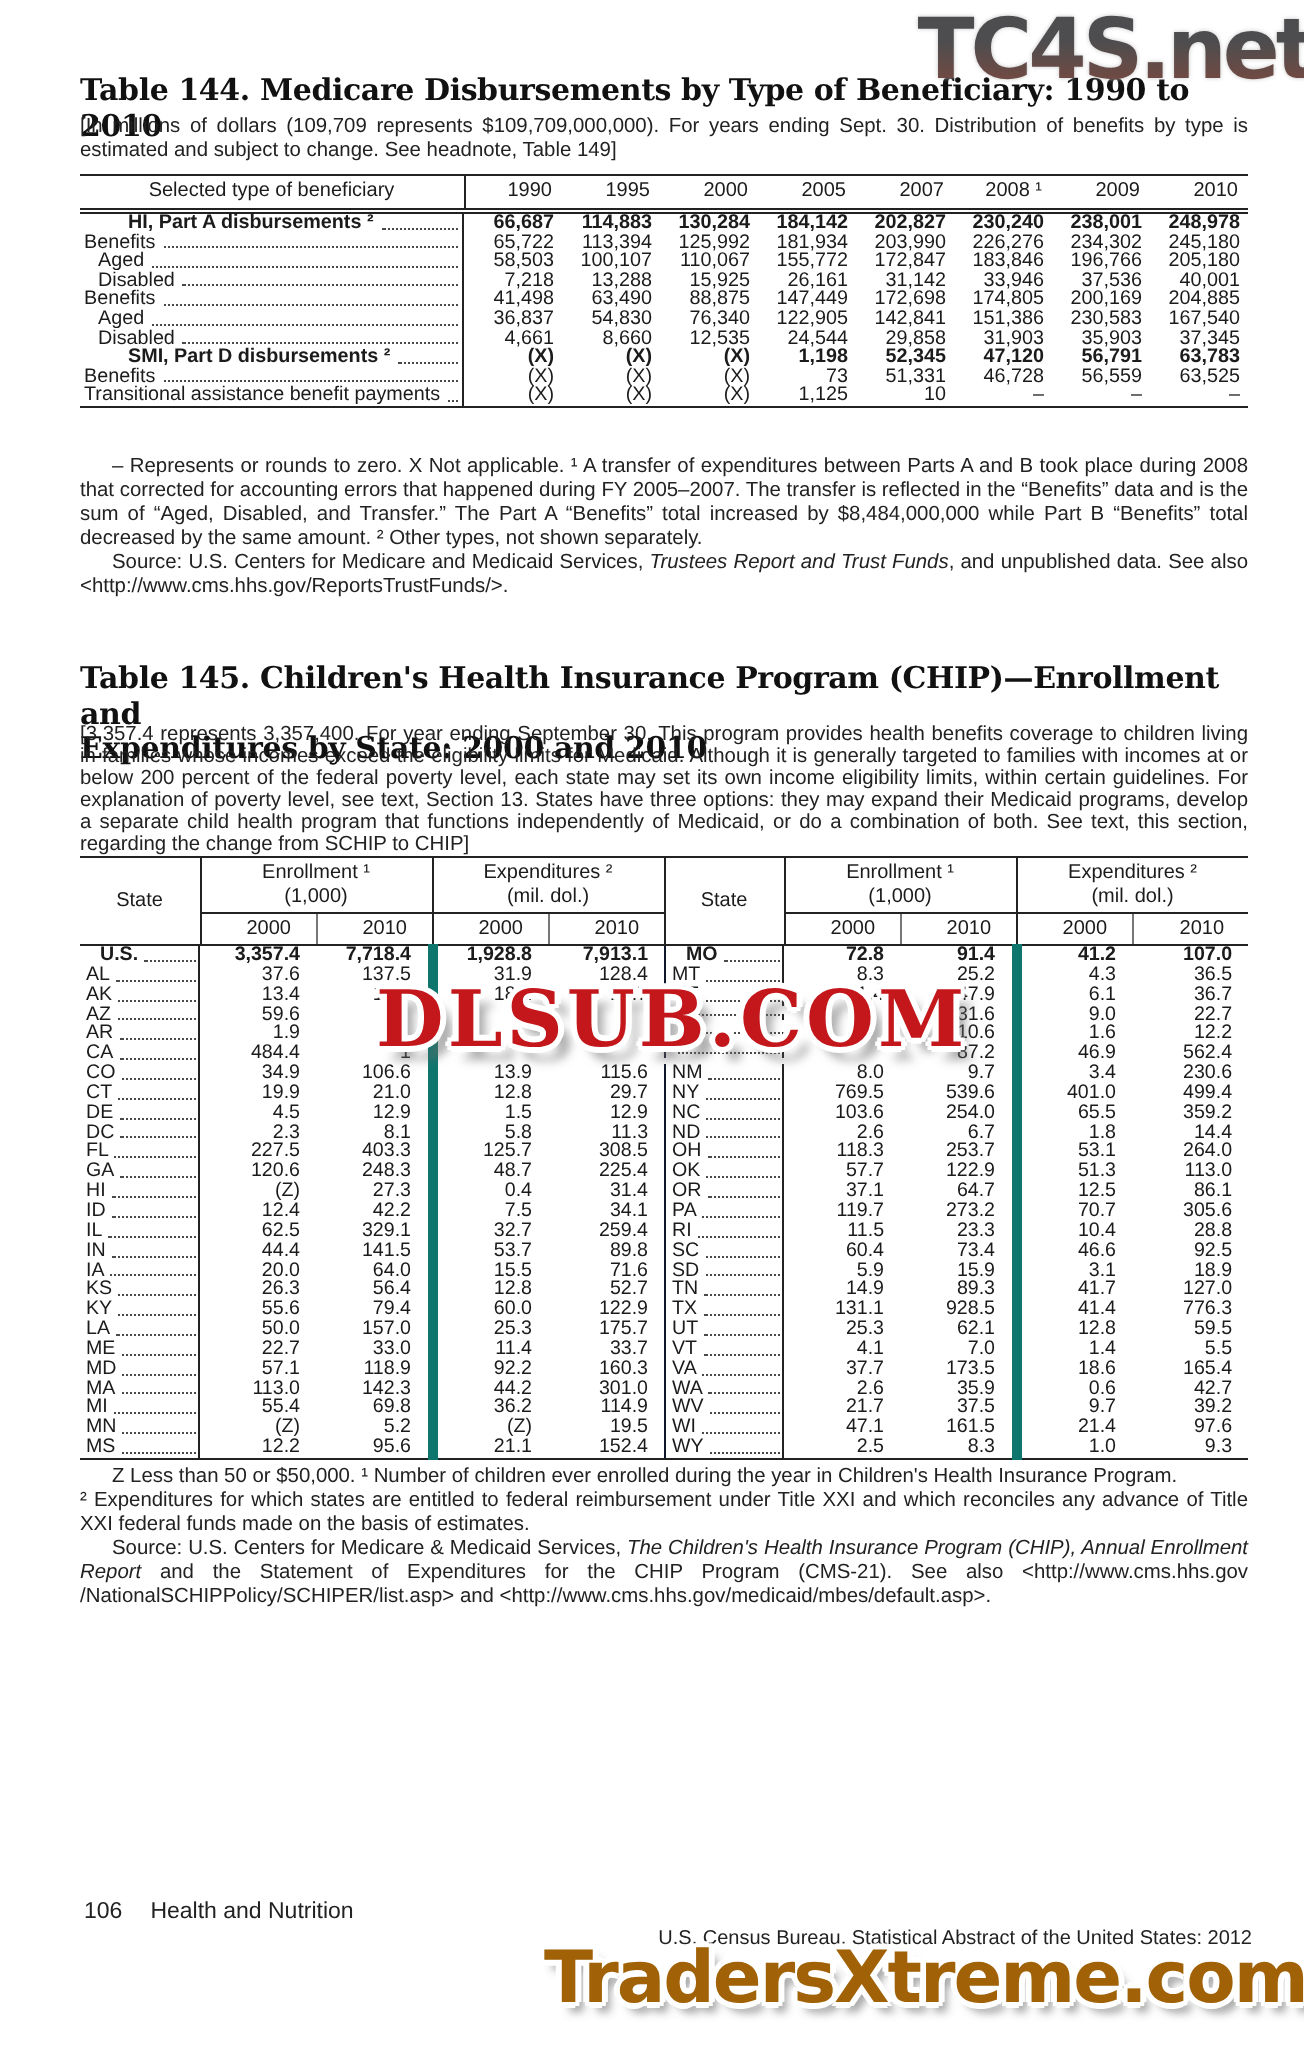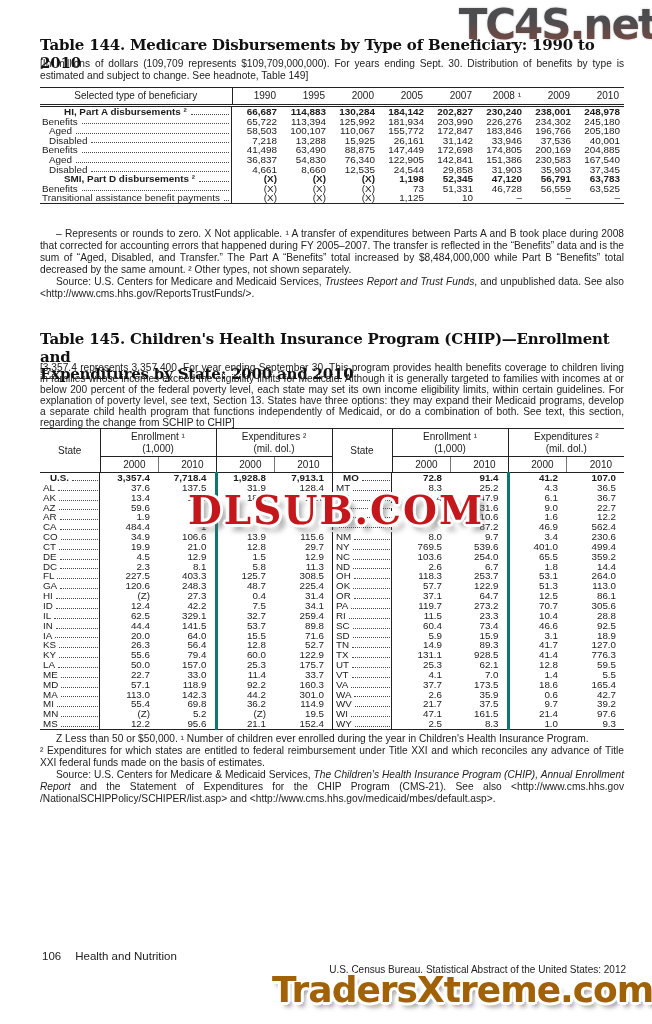--- a/index.html
+++ b/index.html
@@ -42,21 +42,21 @@
   .t145 th.statehead.inner{border-left:1px solid #222;}
   .t145 th.grp{border-bottom:1px solid #222;text-align:center;line-height:11.5px;padding-top:2px;padding-bottom:2px;}
   .t145 th.grp.gdiv{border-left:1px solid #222;}
   .t145 tr.yrrow th{border-bottom:1.5px solid #222;text-align:right;padding:2px 12px 2px 0;border-left:1px solid #777;}
   .t145 tr.yrrow th.gdiv{border-left:1px solid #222;}
   .t145 td{font-size:9.8px;line-height:9.85px;padding:0;vertical-align:bottom;}
   .t145 td.state{display:flex;align-items:flex-end;padding-left:3px;border-right:1px solid #222;}
   .t145 td.state.inner{border-left:1px solid #0f172a;}
   .t145 td.state .leader{margin:0 1px 2px 3px;border-bottom-width:1px;}
   .t145 td.num{text-align:right;padding-right:8px;white-space:nowrap;}
-  .t145 td.gdiv{border-left:3px solid #0f766e;}
+  .t145 td.gdiv{border-left:5px solid #0f766e;}
   .t145 tr.bold td{font-weight:bold;}
   .t145 tr.bold td.state{padding-left:10px;}
 
   
   .footer-left{font-size:11.5px;color:#222;}
   .footer-left .pgnum{margin-right:14px;}
   .footer-right{font-size:10px;color:#222;text-align:right;}
 
   
   .wm{pointer-events:none;white-space:nowrap;z-index:20;}

